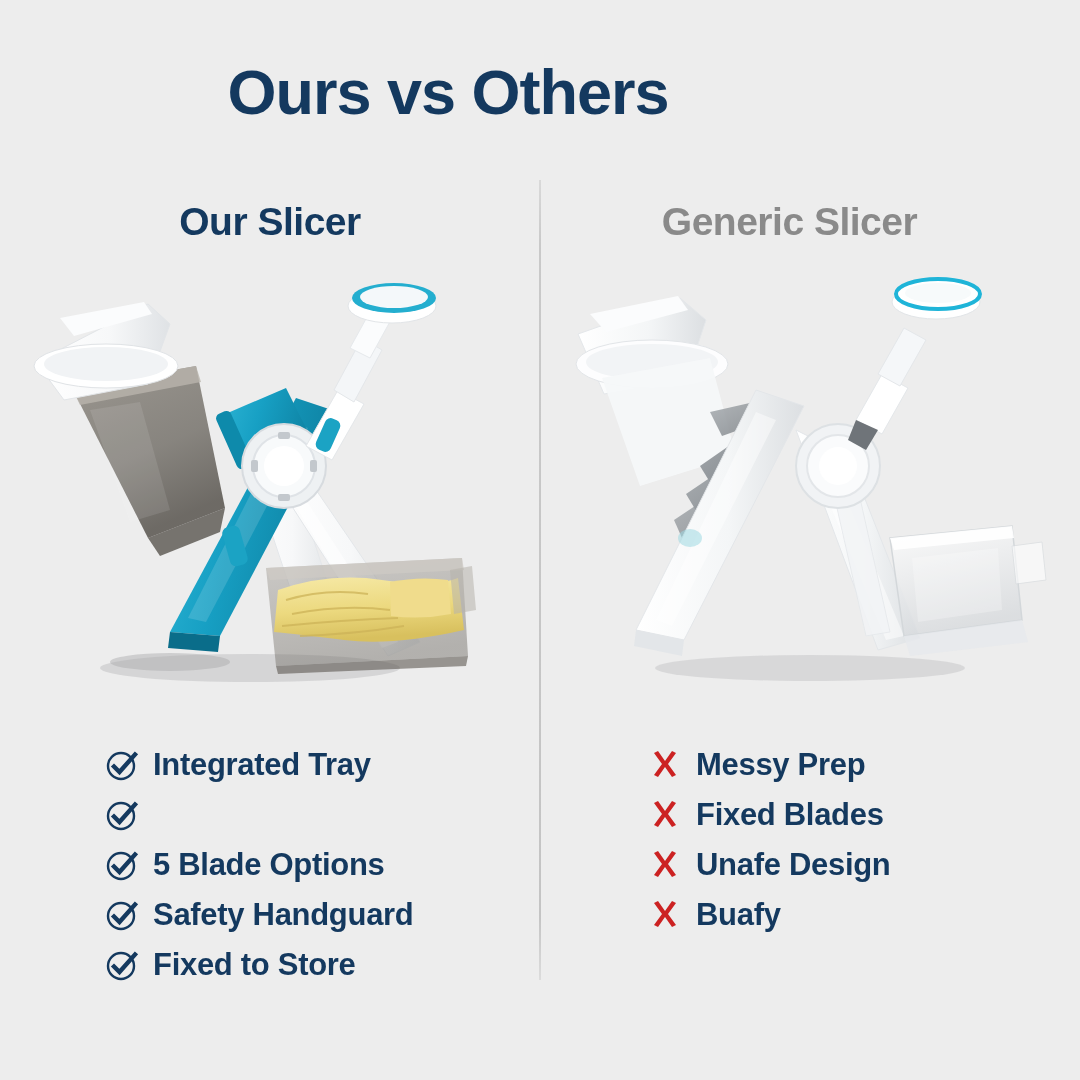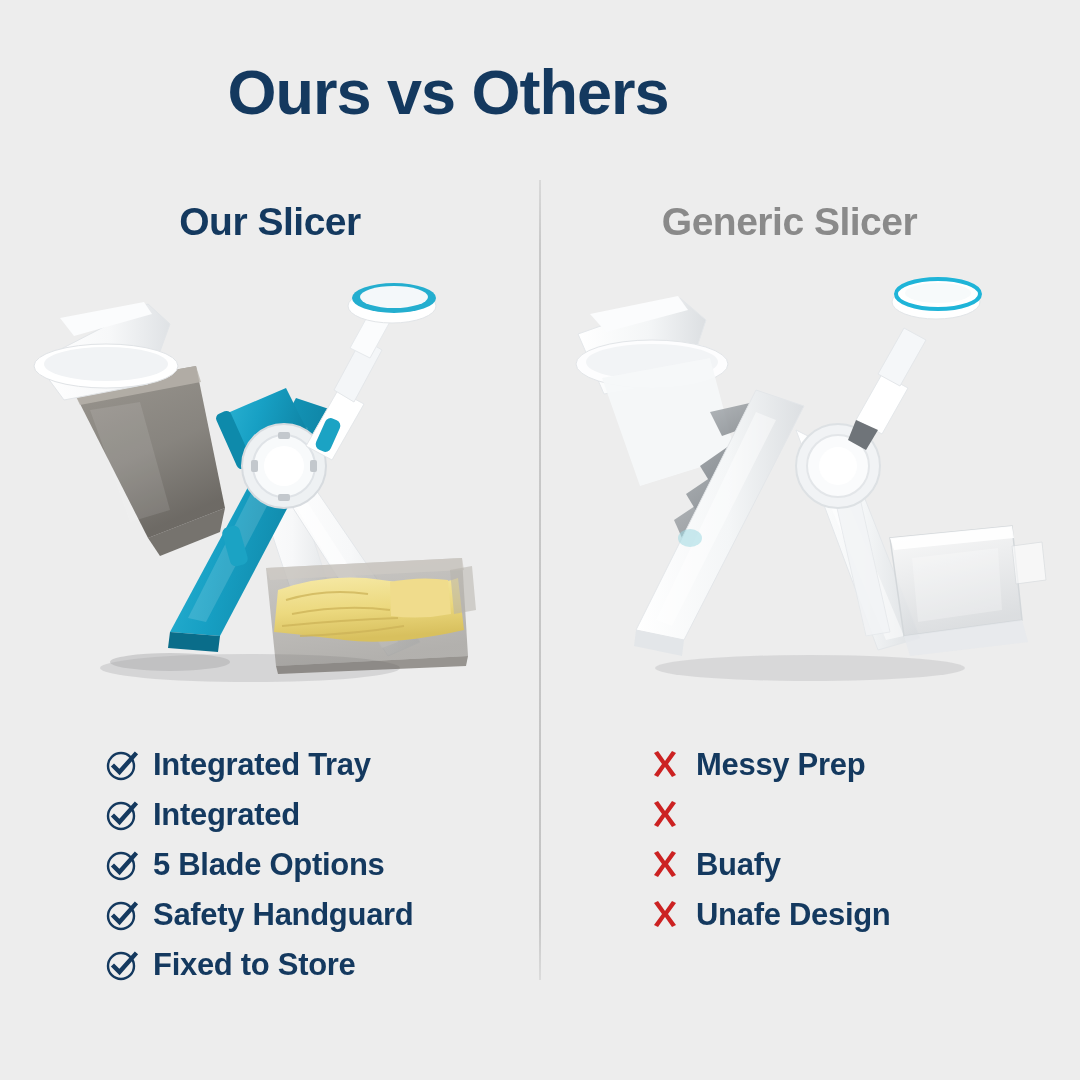--- a/index.html
+++ b/index.html
@@ -271,21 +271,20 @@
       <span class="feature-label">Integrated Tray</span>
     </div>
 
     <div class="feature-row">
       <span class="feature-icon">
         <svg width="34" height="34" viewBox="0 0 34 34" xmlns="http://www.w3.org/2000/svg">
           <circle cx="16" cy="18" r="13" fill="none" stroke="#14395f" stroke-width="2.4"></circle>
           <path d="M9 18.5 L14.5 24 L30 6.5" fill="none" stroke="#14395f" stroke-width="4.4" stroke-linecap="square" stroke-linejoin="miter"></path>
         </svg>
       </span>
-      <span class="feature-label">Integrated</span>
     </div>
 
     <div class="feature-row">
       <span class="feature-icon">
         <svg width="34" height="34" viewBox="0 0 34 34" xmlns="http://www.w3.org/2000/svg">
           <circle cx="16" cy="18" r="13" fill="none" stroke="#14395f" stroke-width="2.4"></circle>
           <path d="M9 18.5 L14.5 24 L30 6.5" fill="none" stroke="#14395f" stroke-width="4.4" stroke-linecap="square" stroke-linejoin="miter"></path>
         </svg>
       </span>
       <span class="feature-label">5 Blade Options</span>
@@ -323,36 +322,37 @@
       </span>
       <span class="feature-label">Messy Prep</span>
     </div>
 
     <div class="feature-row">
       <span class="feature-icon">
         <svg width="32" height="32" viewBox="0 0 32 32" xmlns="http://www.w3.org/2000/svg">
           <path d="M5 4 L9 2 L16 12 L23 2 L27 4 L19 15 L27 26 L23 28 L16 18 L9 28 L5 26 L13 15 Z" fill="#cc2222"></path>
         </svg>
       </span>
+      <span class="feature-label">Fixed Blades</span>
     </div>
 
     <div class="feature-row">
       <span class="feature-icon">
         <svg width="32" height="32" viewBox="0 0 32 32" xmlns="http://www.w3.org/2000/svg">
           <path d="M5 4 L9 2 L16 12 L23 2 L27 4 L19 15 L27 26 L23 28 L16 18 L9 28 L5 26 L13 15 Z" fill="#cc2222"></path>
         </svg>
       </span>
-      <span class="feature-label">Buafy</span>
+      <span class="feature-label">Unafe Design</span>
     </div>
 
     <div class="feature-row">
       <span class="feature-icon">
         <svg width="32" height="32" viewBox="0 0 32 32" xmlns="http://www.w3.org/2000/svg">
           <path d="M5 4 L9 2 L16 12 L23 2 L27 4 L19 15 L27 26 L23 28 L16 18 L9 28 L5 26 L13 15 Z" fill="#cc2222"></path>
         </svg>
       </span>
-      <span class="feature-label">Unafe Design</span>
+      <span class="feature-label">Buafy</span>
     </div>
 
 
   </div>
 
 </div>
 
 </body></html>

